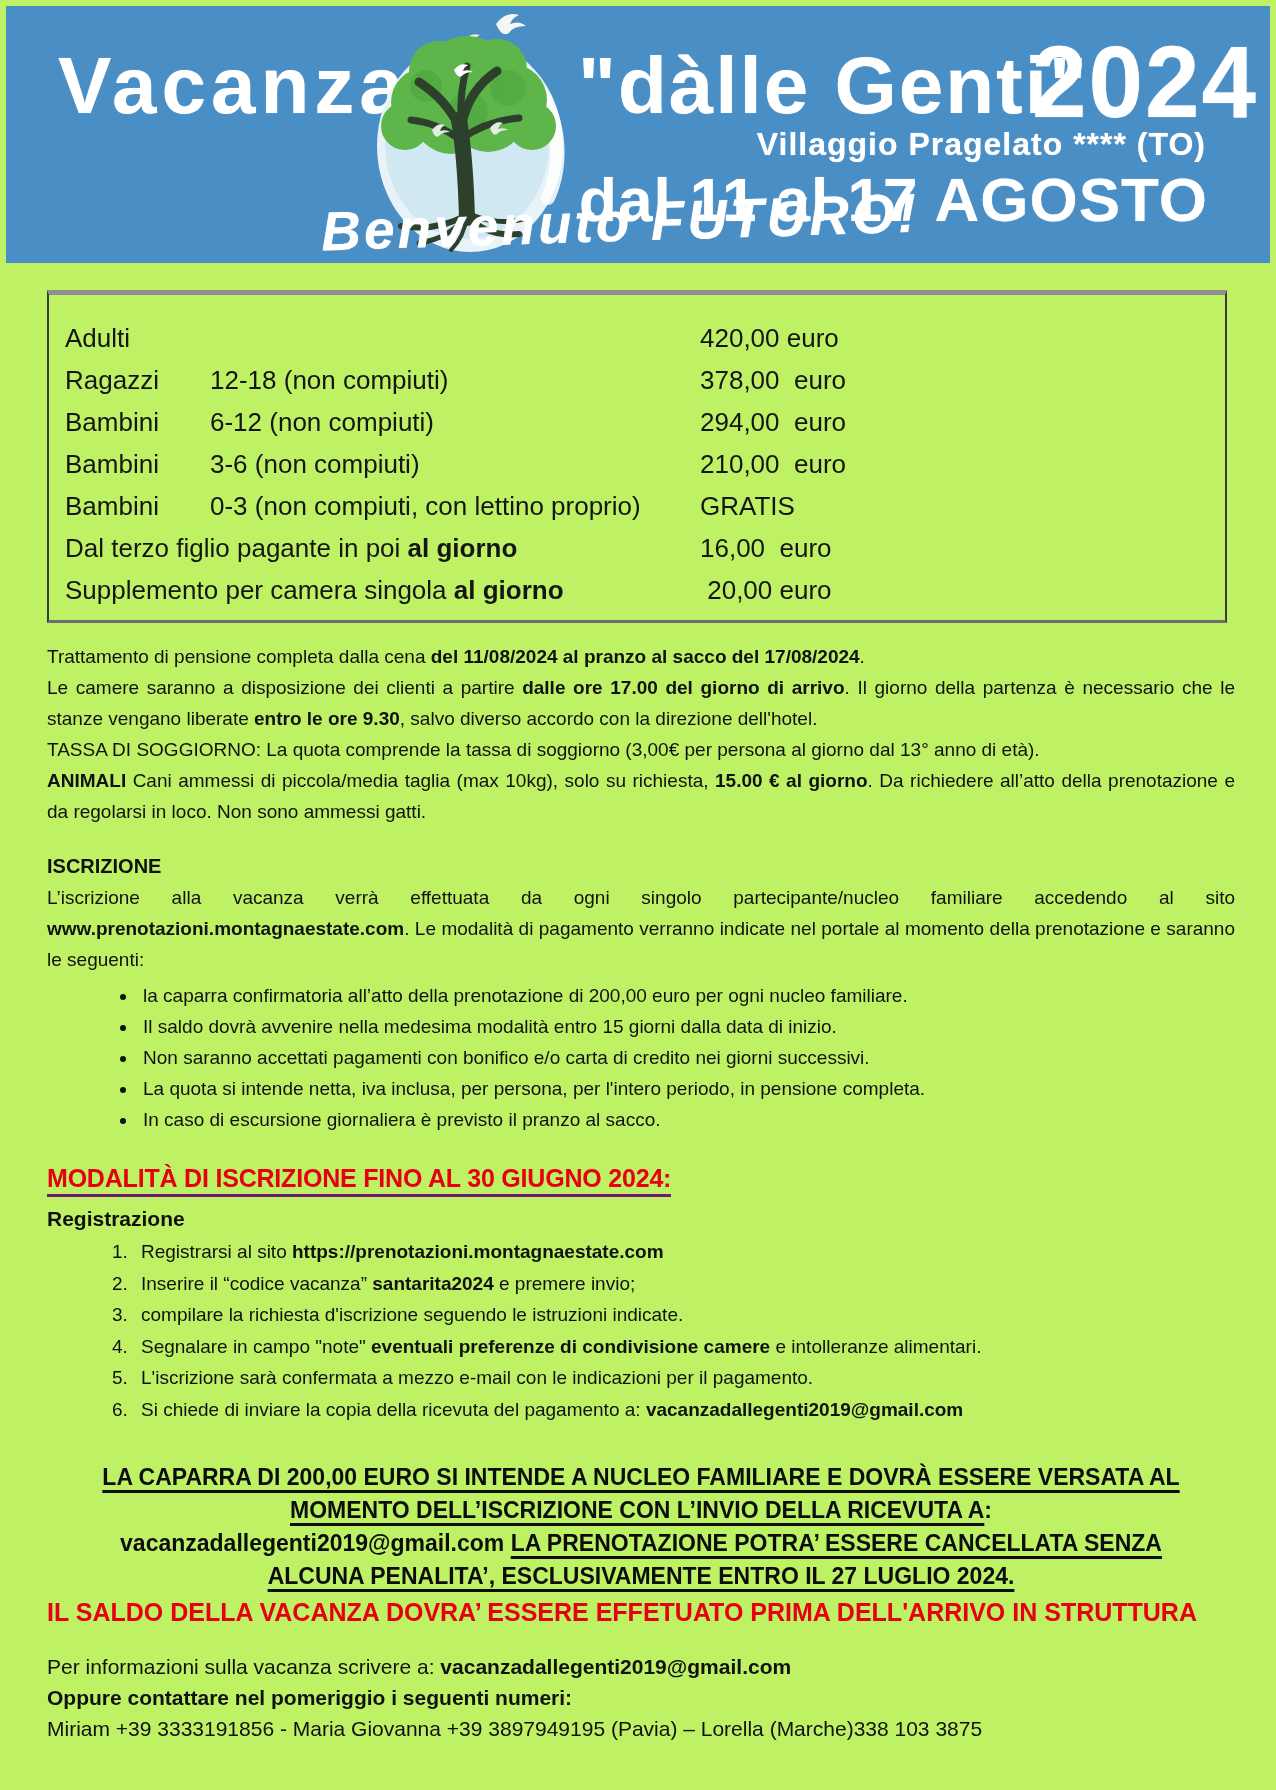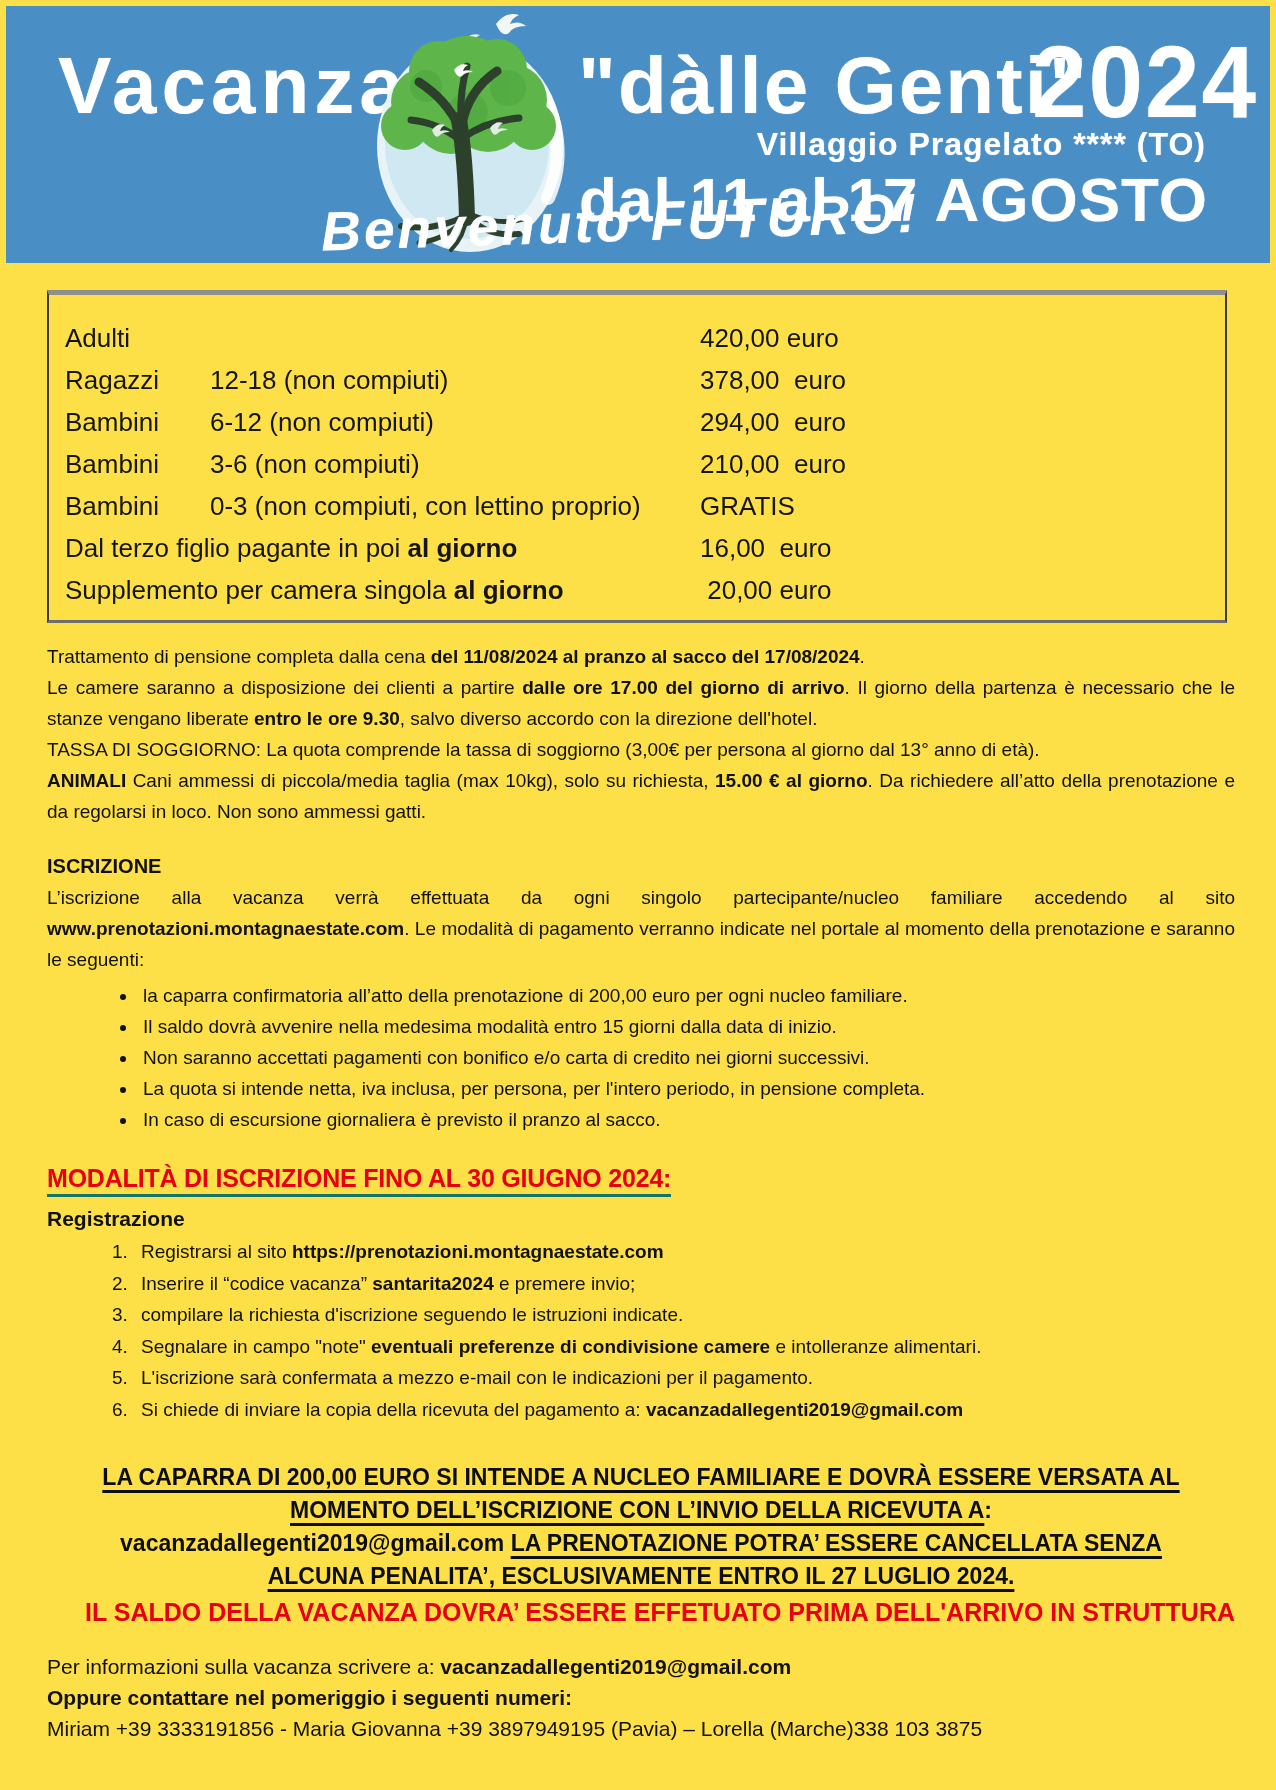--- a/index.html
+++ b/index.html
@@ -1,20 +1,20 @@
 <!DOCTYPE html>
 <html><head>
 <meta charset="utf-8">
 <style>
   * { box-sizing: border-box; margin: 0; padding: 0; }
   html,body { background:#ffffff; }
   .page {
     position: relative;
     width: 1276px; height: 1790px;
-    background: #fde047;
+    background: #bef264;
     font-family: "Liberation Sans", sans-serif;
     color: #1a1a1a;
     overflow: hidden;
     margin: 0 auto;
   }
   
   .band {
     position: relative;
     margin: 6px 6px 0 6px;
     height: 257px;
@@ -63,41 +63,41 @@
   .bold { font-weight: bold; }
 
   .h-iscrizione { margin-top: 24px; font-size: 20px; font-weight: bold; text-align: left; }
 
   ul.bullets { margin: 5px; padding-left: 86px; list-style: disc; }
   ul.bullets li { padding-left: 5px; line-height: 31px; }
 
   .redhead { margin-top: 26px; font-size: 25px; font-weight: bold; line-height: 34px; }
   .redhead span {
     color: #e60012;
-    border-bottom: 3px solid #0f766e;
+    border-bottom: 3px solid #701a75;
     padding-bottom: 2px;
     letter-spacing: -0.2px;
   }
   .subhead { font-size: 21px; font-weight: bold; margin-top: 8px; line-height: 31px; }
 
   ol.steps { margin: 2px 0 0 0; padding-left: 86px; }
   ol.steps li { padding-left: 8px; line-height: 31.5px; }
 
   .caption {
     margin: 36px auto 0 auto;
     width: 1085px;
     text-align: center;
     font-weight: bold;
     font-size: 23px;
     line-height: 33px;
     color: #0d0d0d;
   }
   .red-caption {
     margin-top: 2px;
-    text-align: right;
+    text-align: left;
     font-weight: bold;
     font-size: 25px;
     line-height: 34px;
     color: #e60012;
   }
   .footer { margin-top: 22px; }
   .footer p { line-height: 31px; font-size: 21px; }
 </style>
 </head>
 <body>

